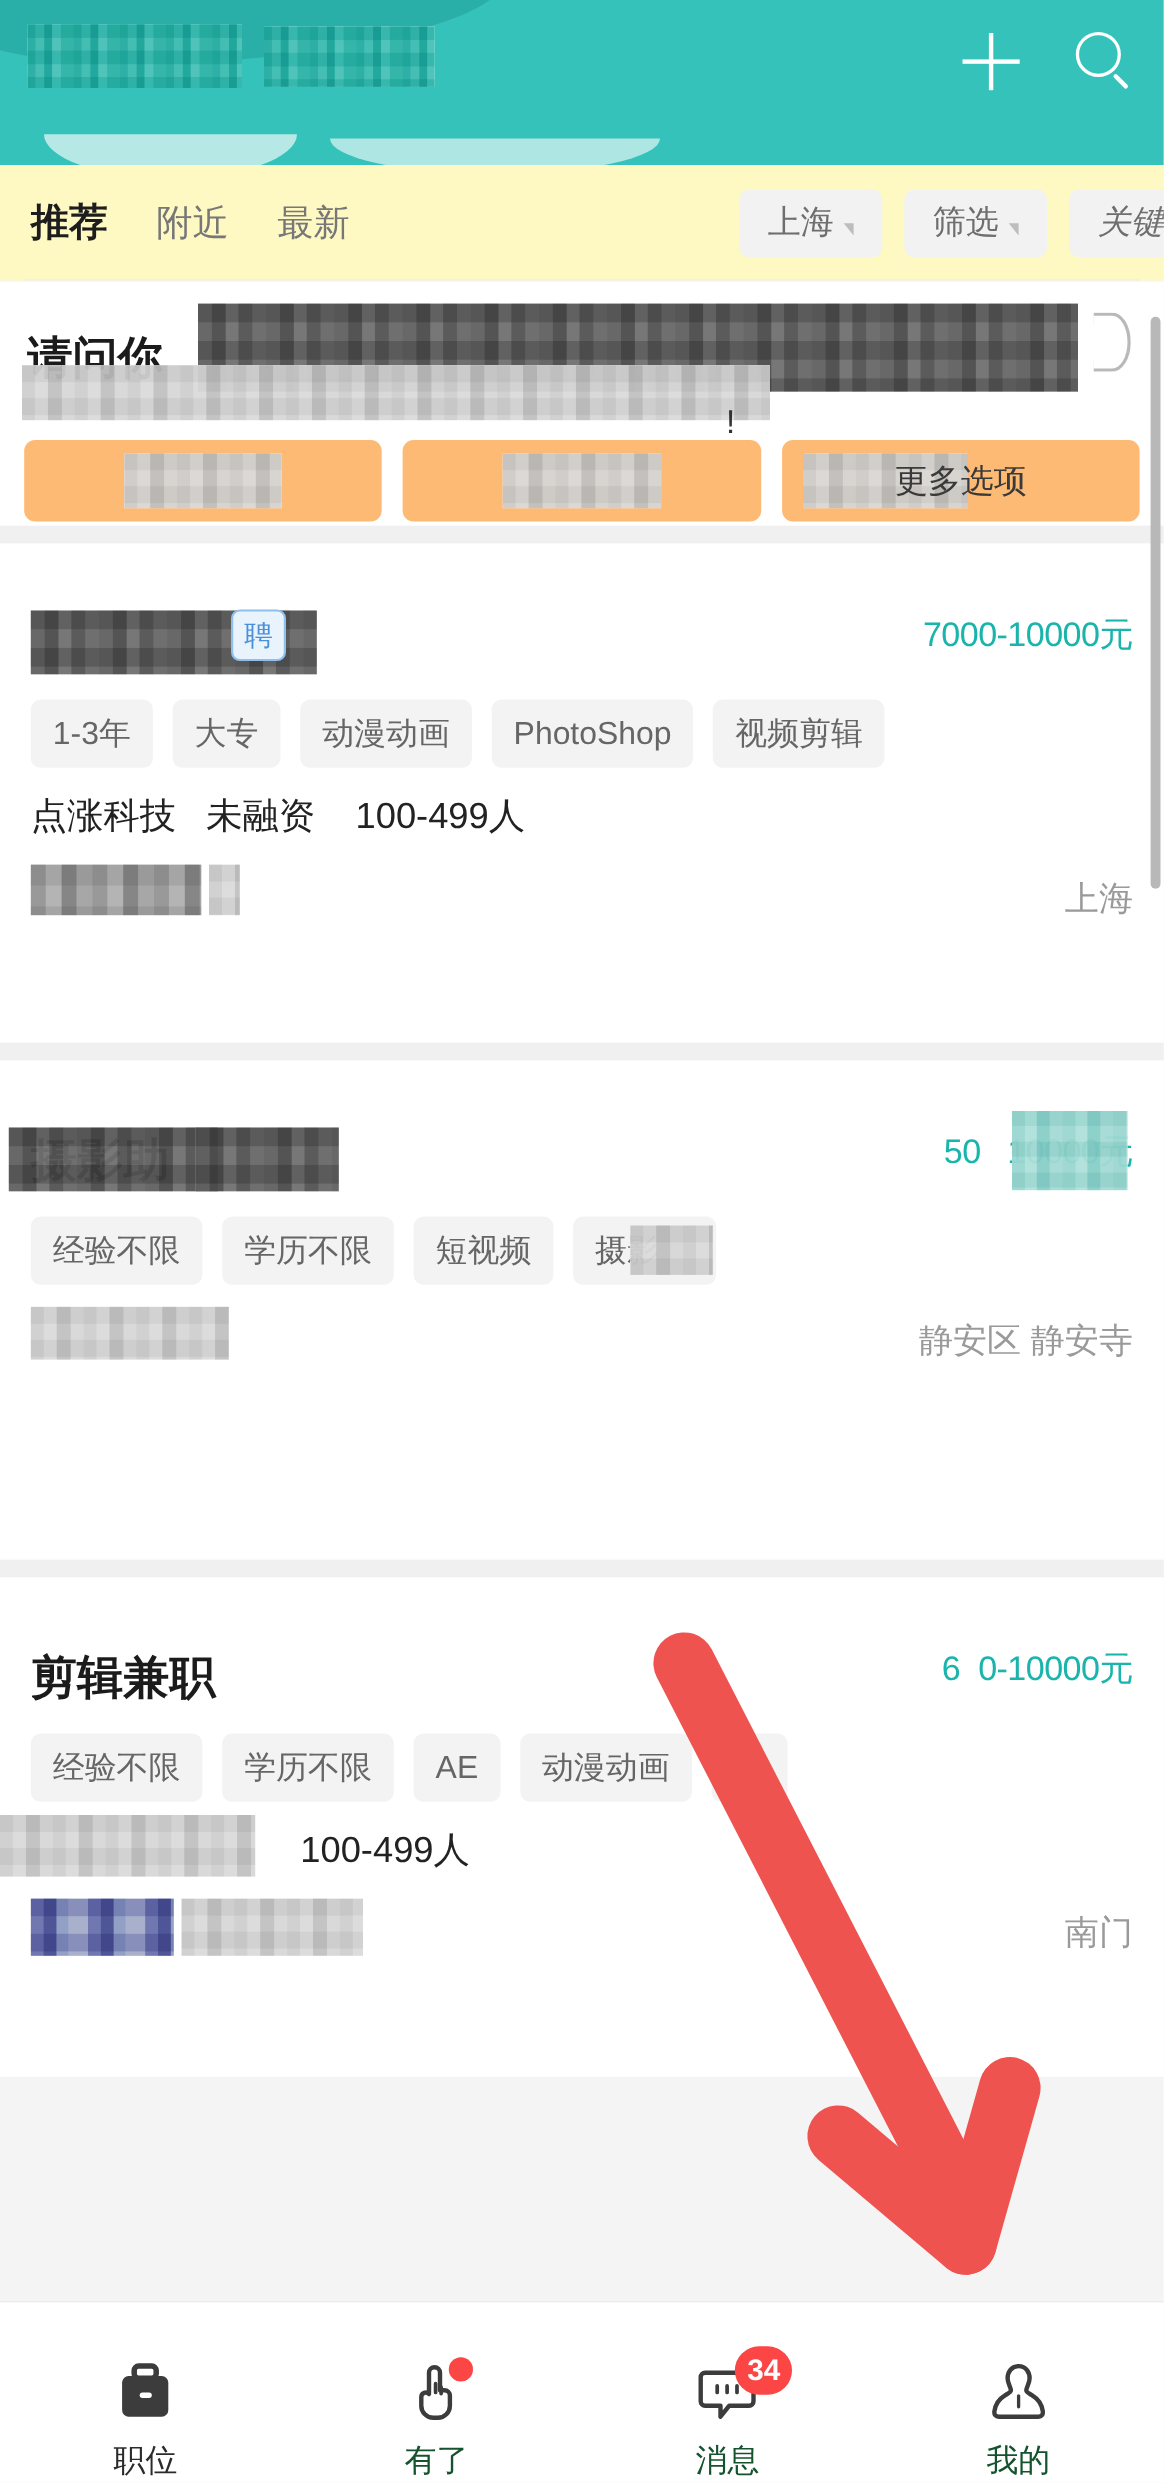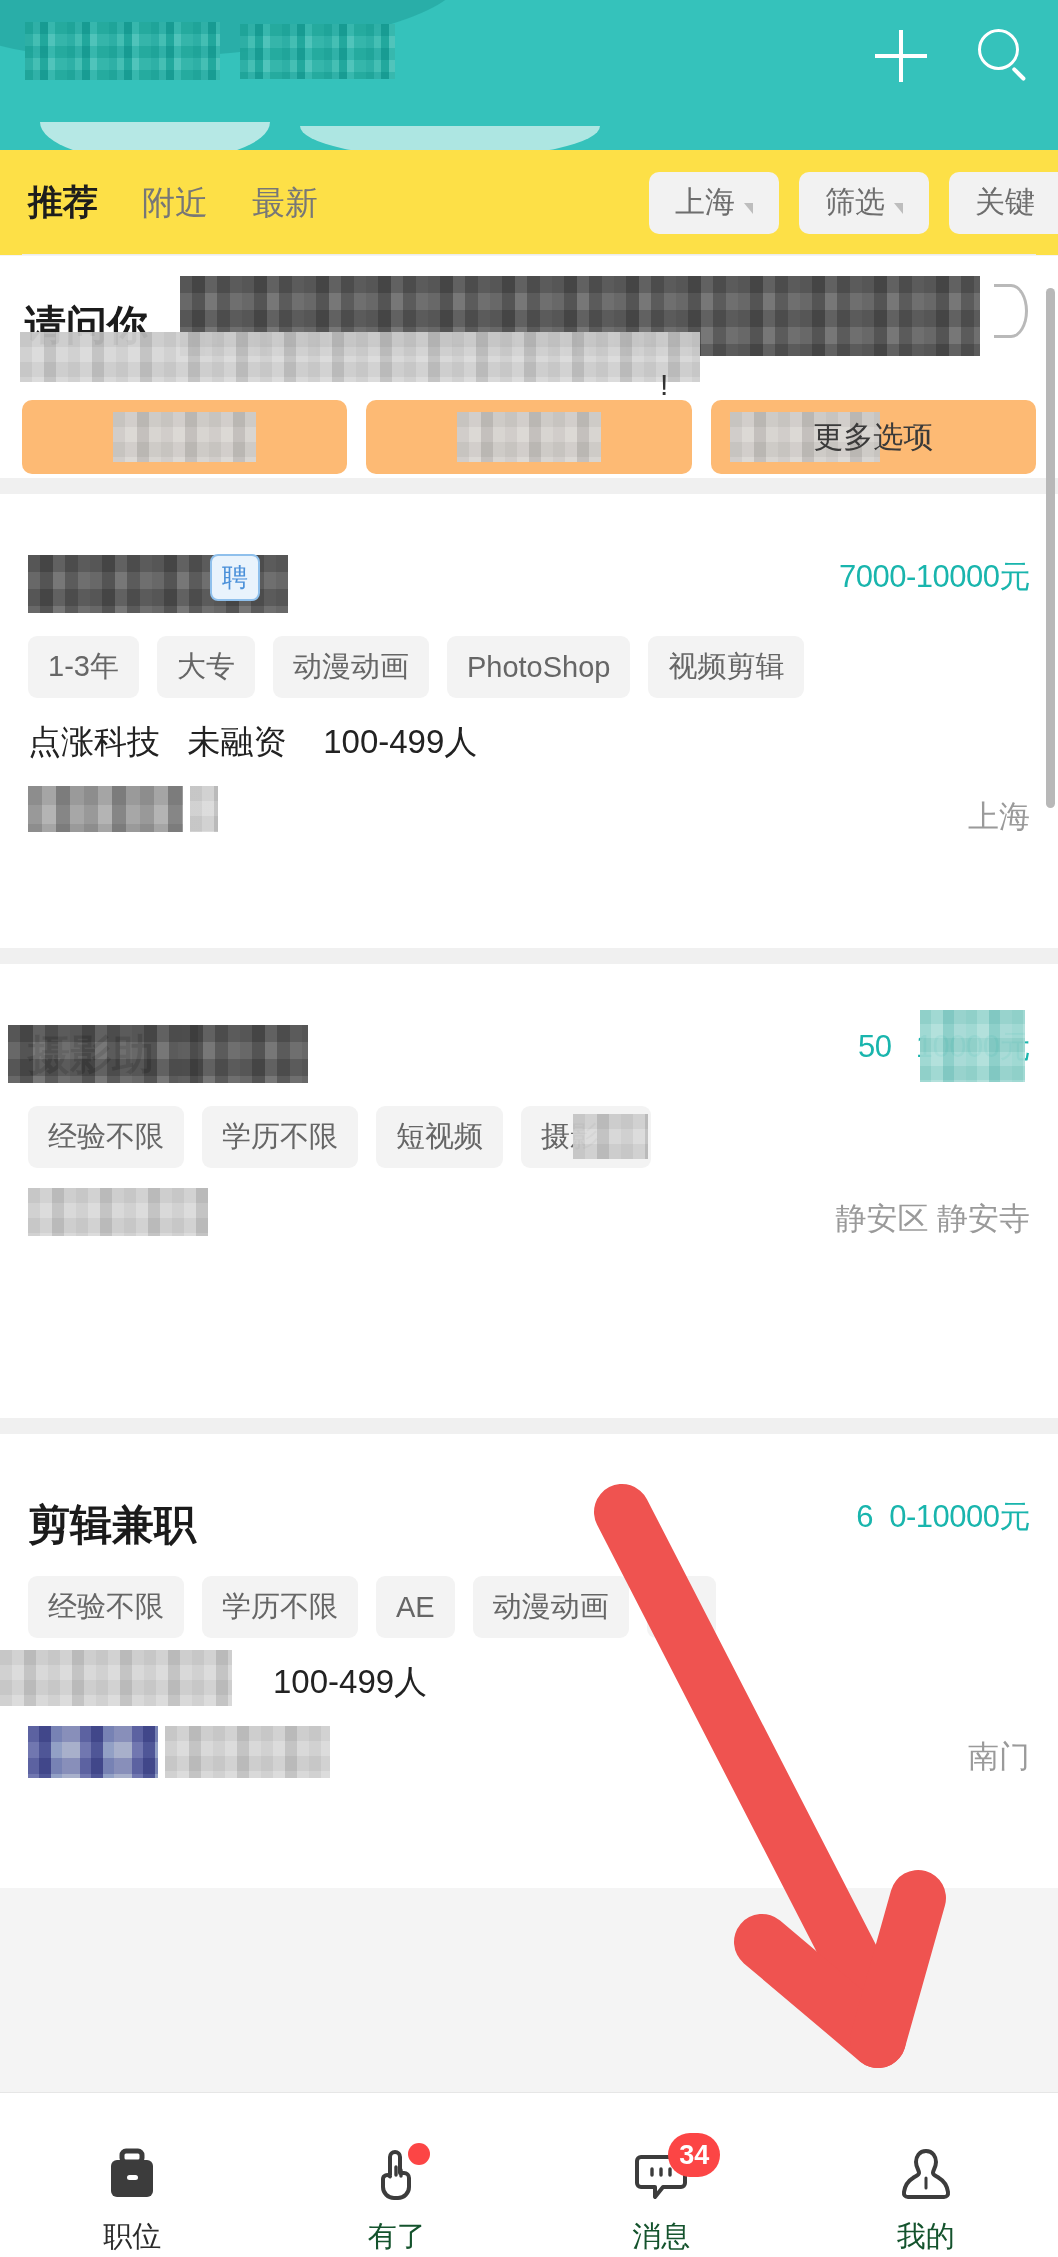--- a/index.html
+++ b/index.html
@@ -52,39 +52,39 @@
   }
   .ico-search .handle {
     position: absolute; left: 39px; top: 39px; width: 17px; height: 3.5px;
     background: #fff; transform: rotate(45deg); transform-origin: left center;
     border-radius: 2px;
   }
 
   
   .tabbar {
     position: absolute; left: 0; top: 150px; width: 1058px; height: 105px;
-    background: #fde047; display: flex; align-items: center;
+    background: #fef9c3; display: flex; align-items: center;
   }
   .tabs { display: flex; align-items: baseline; padding-left: 28px; gap: 44px; }
   .tab { font-size: 33px; color: #777; white-space: nowrap; }
   .tab.active { color: #1d1d1d; font-weight: bold; font-size: 35px; }
   .chips {
     display: flex; align-items: center; gap: 20px;
     margin-left: auto; padding-right: 0;
   }
   .chip {
     background: #f2f2f2; border-radius: 10px; height: 62px;
     display: flex; align-items: center; padding: 0 26px;
     font-size: 30px; color: #6e6e6e; white-space: nowrap; position: relative;
   }
   .chip .caret {
     width: 0; height: 0; margin-left: 9px; margin-top: 12px;
     border-left: 9px solid transparent; border-top: 11px solid #bdbdbd;
   }
-  .chip.clipped { border-radius: 10px 0 0 10px; padding-right: 23px; }
+  .chip.clipped { border-radius: 10px 0 0 10px; padding-right: 0; font-style: italic; }
   .tabbar-underline {
     position: absolute; left: 22px; top: 254px; width: 1014px; height: 1px;
     background: #ececec;
   }
 
   
   .survey {
     position: absolute; left: 0; top: 256px; width: 1058px; height: 222px;
     background: #fff; overflow: hidden;
   }

